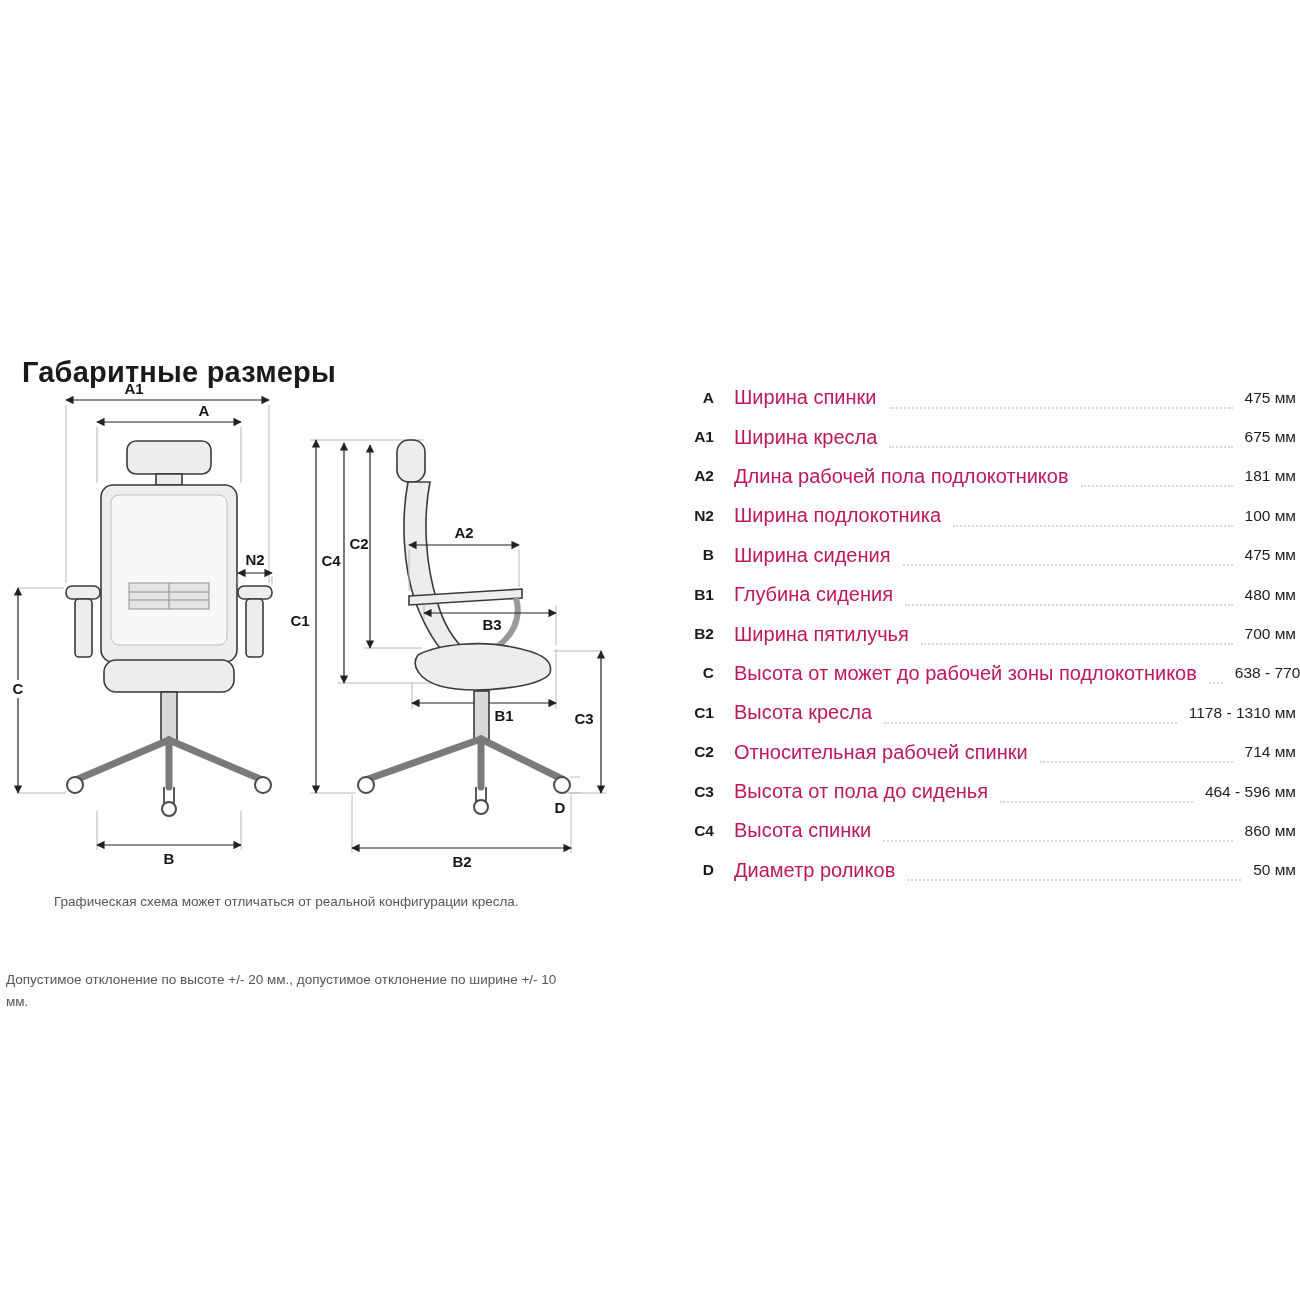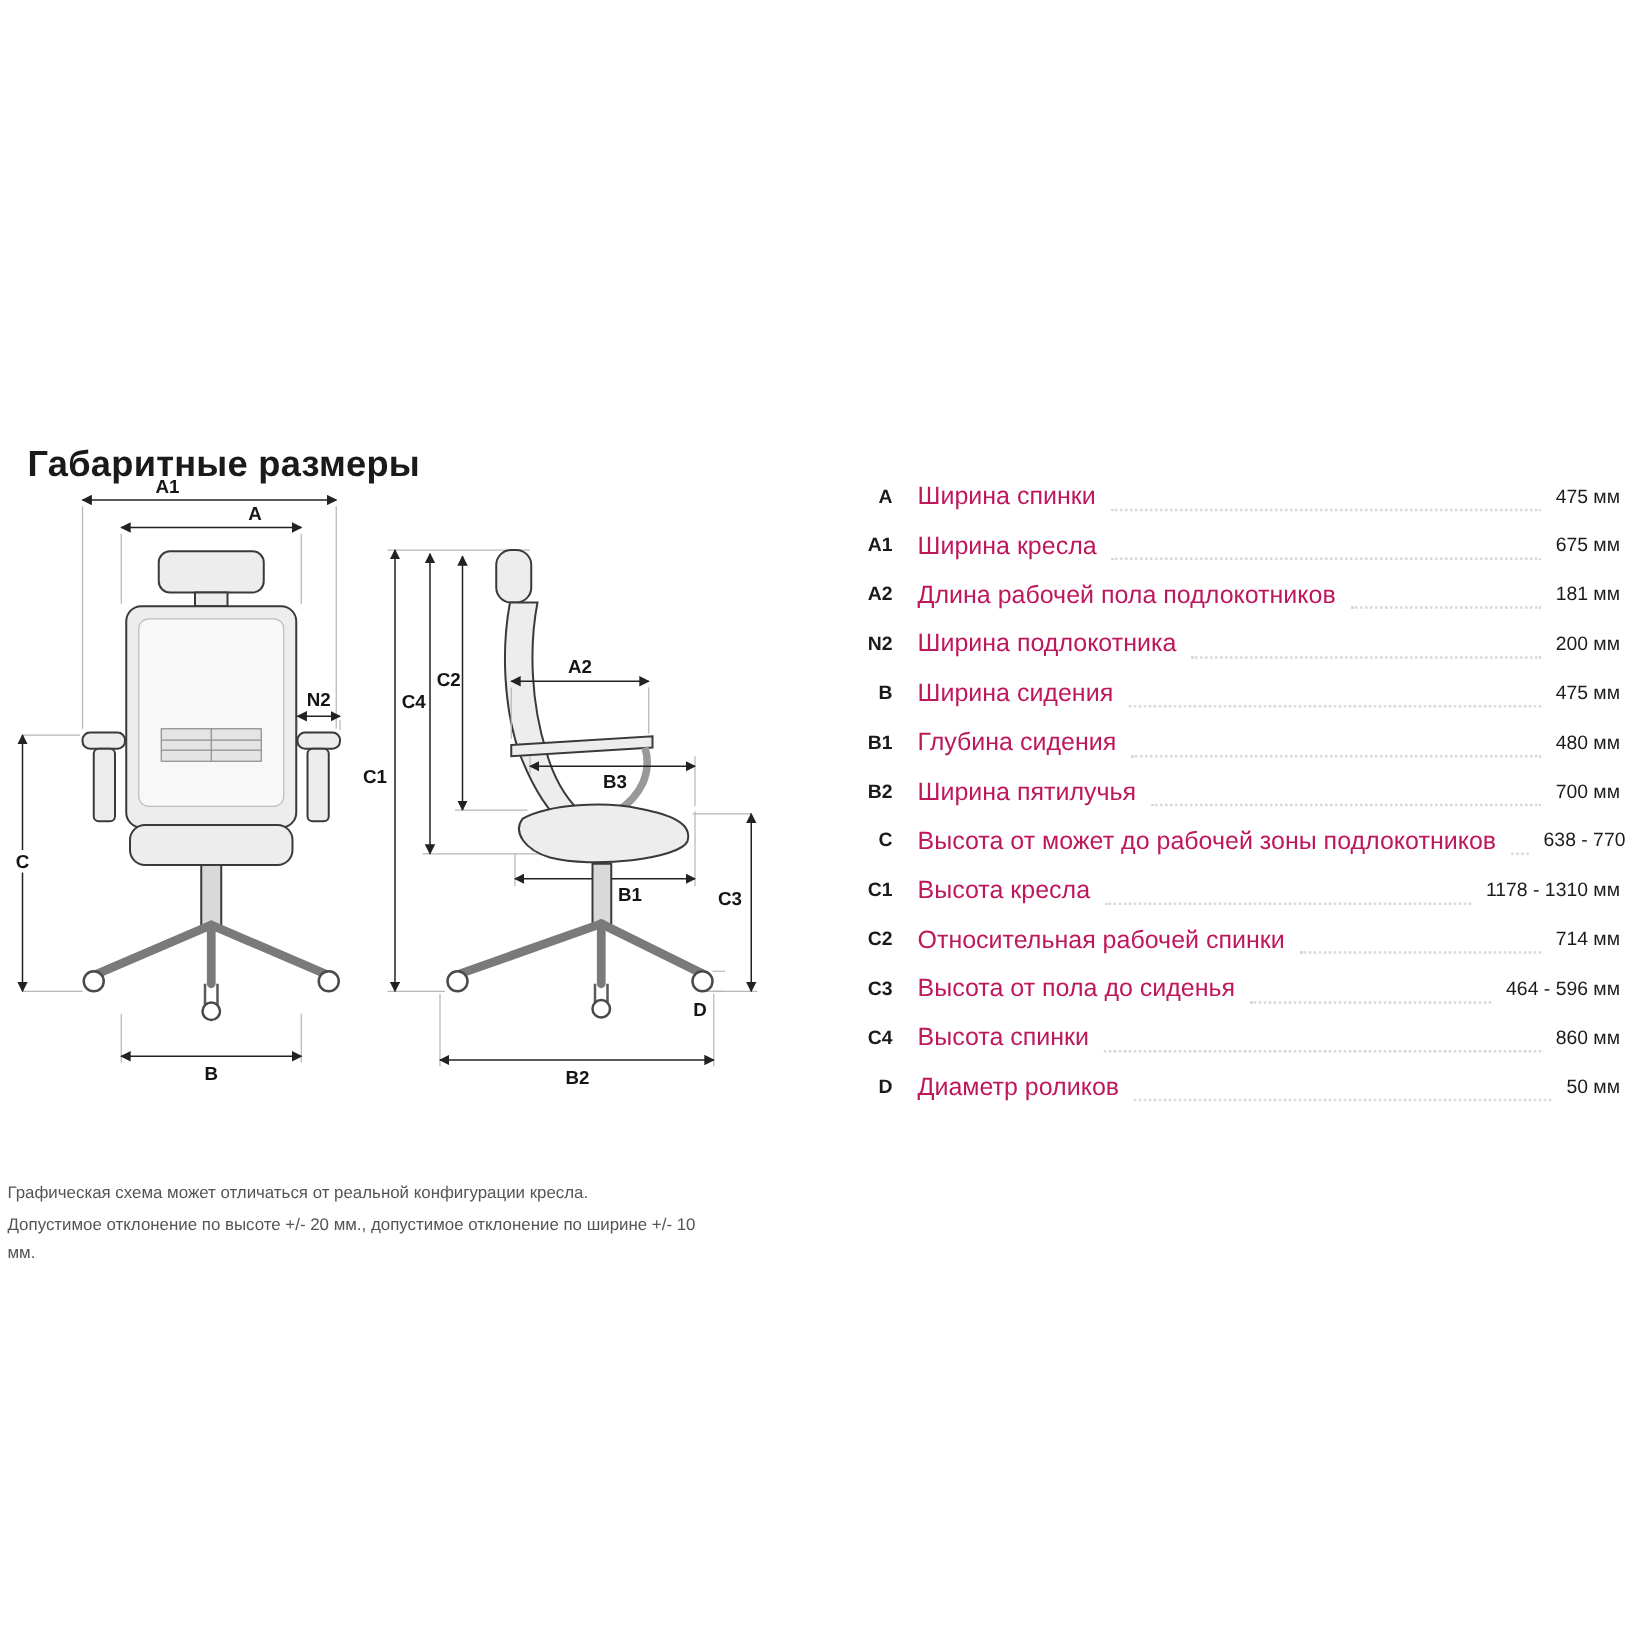--- a/index.html
+++ b/index.html
@@ -25,21 +25,21 @@
   .fork{stroke:#5a5a5a;stroke-width:2;fill:none;}
   
   .dim-table{position:absolute;left:678px;top:378px;width:618px;}
   .dim-row{display:flex;align-items:center;height:39.4px;}
   .dim-code{flex:none;width:36px;text-align:right;font-weight:700;font-size:15.5px;color:#1a1a1a;}
   .dim-label{flex:none;margin-left:20px;font-size:20px;color:#be185d;white-space:nowrap;}
   .dim-leader{flex:1 1 auto;margin:0 12px;border-bottom:2px dotted #d8d8d8;height:12px;position:relative;top:4px;min-width:14px;}
   .dim-value{flex:none;font-size:15.5px;color:#1c1c1c;white-space:nowrap;text-align:center;}
   
   .note{position:absolute;left:6px;font-size:13.5px;color:#555;line-height:1.65;}
-  .note-config{top:929px;width:600px;}
+  .note-config{top:877px;width:600px;margin-left:48px;}
   .note-tolerance{top:955px;width:565px;}
 </style>
 </head>
 <body>
 
 <h1 class="page-title">Габаритные размеры</h1>
 
 <div class="diagram-wrap">
 <svg width="620" height="492" viewBox="0 0 620 492">
   <defs>
@@ -219,21 +219,21 @@
   <div class="dim-row">
     <span class="dim-code">A2</span>
     <span class="dim-label">Длина рабочей пола подлокотников</span>
     <span class="dim-leader"></span>
     <span class="dim-value">181 мм</span>
   </div>
   <div class="dim-row">
     <span class="dim-code">N2</span>
     <span class="dim-label">Ширина подлокотника</span>
     <span class="dim-leader"></span>
-    <span class="dim-value">200 мм</span>
+    <span class="dim-value">100 мм</span>
   </div>
   <div class="dim-row">
     <span class="dim-code">B</span>
     <span class="dim-label">Ширина сидения</span>
     <span class="dim-leader"></span>
     <span class="dim-value">475 мм</span>
   </div>
   <div class="dim-row">
     <span class="dim-code">B1</span>
     <span class="dim-label">Глубина сидения</span>

